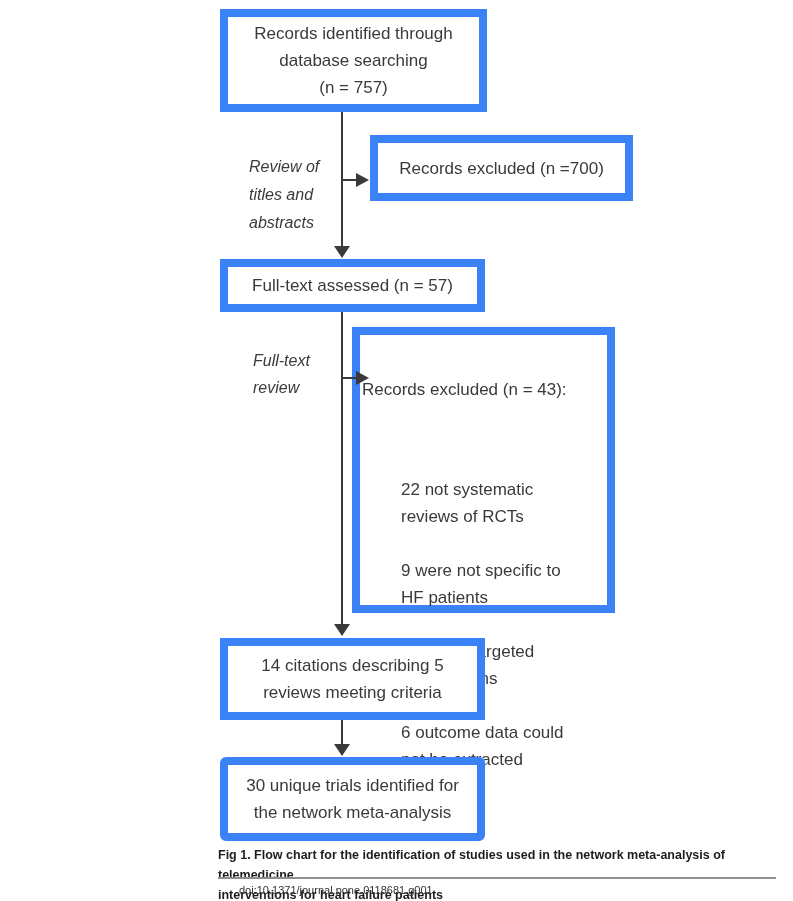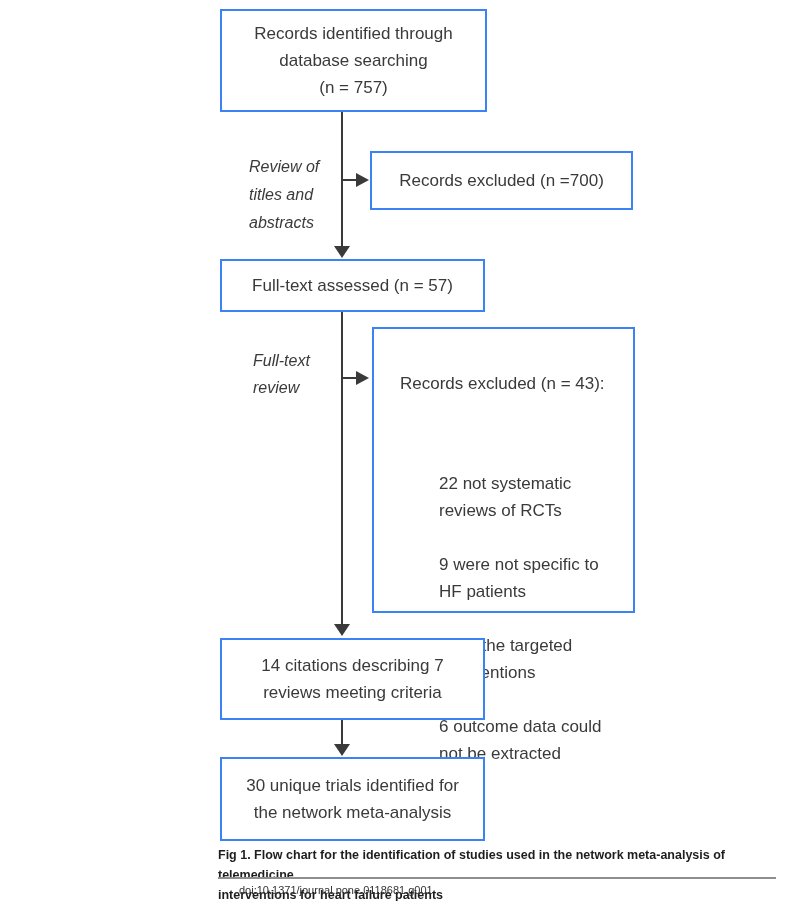--- a/index.html
+++ b/index.html
@@ -7,43 +7,43 @@
     position: relative;
     width: 793px;
     height: 901px;
     background: #ffffff;
     font-family: "Liberation Sans", sans-serif;
     color: #3a3a3a;
     overflow: hidden;
   }
   .node {
     position: absolute;
-    border: 2px solid #3b82f6;
+    border: 8px solid #3b82f6;
     background: #ffffff;
     font-size: 17px;
     line-height: 27px;
     color: #3a3a3a;
     display: flex;
     align-items: center;
     justify-content: center;
     text-align: center;
     white-space: pre-line;
     box-sizing: border-box;
   }
   #box-identified   { left: 220px; top: 9px;   width: 267px; height: 103px; }
-  #box-excluded700  { left: 370px; top: 151px; width: 263px; height: 59px; }
+  #box-excluded700  { left: 370px; top: 135px; width: 263px; height: 66px; }
   #box-fulltext     { left: 220px; top: 259px; width: 265px; height: 53px; }
   #box-excluded43   {
-    left: 372px; top: 327px; width: 263px; height: 286px;
-    display: block; text-align: left; padding: 14px 8px 0 26px;
+    left: 352px; top: 327px; width: 263px; height: 286px;
+    display: block; text-align: left; padding: 14px 8px 0 2px;
   }
   #box-excluded43 .reasons { margin: 19px 0 0 39px; }
   #box-excluded43 .reason  { white-space: pre-line; }
   #box-citations    { left: 220px; top: 638px; width: 265px; height: 82px; }
-  #box-trials       { left: 220px; top: 757px; width: 265px; height: 84px; }
+  #box-trials       { left: 220px; top: 757px; width: 265px; height: 84px; border-radius: 6px; }
 
   .edge-label {
     position: absolute;
     font-style: italic;
     font-size: 16px;
     line-height: 28px;
     color: #3a3a3a;
     white-space: pre-line;
   }
   #label-review   { left: 249px; top: 153px; }
@@ -117,21 +117,21 @@
 reviews of RCTs</div>
       <div class="reason">9 were not specific to
 HF patients</div>
       <div class="reason">6 not the targeted
 interventions</div>
       <div class="reason">6 outcome data could
 not be extracted</div>
     </div>
   </div>
 
-  <div class="node" id="box-citations">14 citations describing 7
+  <div class="node" id="box-citations">14 citations describing 5
 reviews meeting criteria</div>
 
   <div class="node" id="box-trials">30 unique trials identified for
 the network meta-analysis</div>
 
   <div class="edge-label" id="label-review">Review of
 titles and
 abstracts</div>
 
   <div class="edge-label" id="label-fulltext">Full-text

